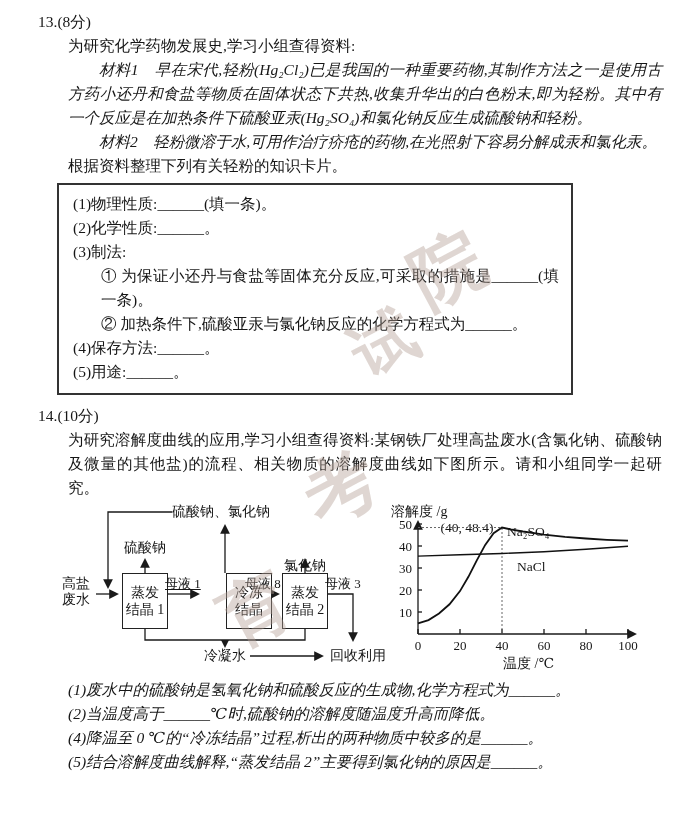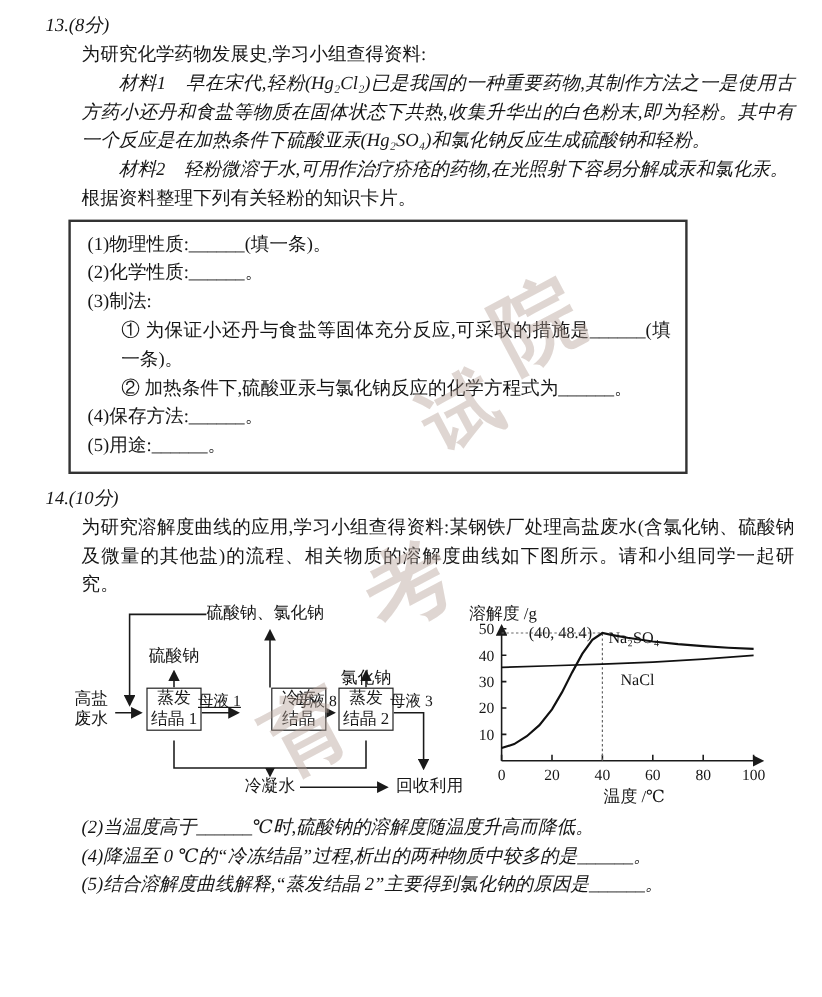--- a/index.html
+++ b/index.html
@@ -3,38 +3,38 @@
 <meta charset="utf-8">
 <style>
   html,body{margin:0;padding:0;background:#ffffff;}
   body{
     width:685px;height:831px;overflow:hidden;position:relative;
     font-family:"Liberation Serif","DejaVu Serif",serif;
     color:#161616;font-size:15.5px;
   }
   .page{position:relative;padding:10px 23px 0 38px;}
   p{margin:0;line-height:24px;text-align:justify;}
-  .qhead{line-height:24px;font-style:italic;}
+  .qhead{line-height:24px;}
   .content{margin-left:30px;width:594px;}
   .kai{font-style:italic;}
   .mat{text-indent:2em;}
   .card{
     border:2px solid #333;margin:5px 0 9px -11px;width:486px;
     padding:7px 12px 9px 14px;background:transparent;position:relative;
   }
   .card p{line-height:24px;}
   .card p.sub{margin-left:28px;}
   .questions p{padding-left:29px;text-indent:-29px;line-height:24px;}
   .questions{margin-top:2px;}
 
   
   .figure{position:relative;height:174px;margin:2px 0 0 -8px;width:610px;}
   .fc-label{position:absolute;font-size:14px;line-height:16px;white-space:pre-line;font-style:normal;}
   .fc-box{
-    position:absolute;width:46px;height:36px;border:1.6px solid #222;
+    position:absolute;width:46px;height:56px;border:1.6px solid #222;
     box-sizing:border-box;display:flex;align-items:center;justify-content:center;
     text-align:center;font-size:14px;line-height:17px;white-space:pre-line;
     background:#fff;
   }
   .fc-svg{position:absolute;left:0;top:0;}
   .fc-input{left:2px;top:74px;}
   .fc-out1{left:64px;top:38px;}
   .fc-top{left:112px;top:2px;}
   .fc-out3{left:224px;top:56px;}
   .fc-box1{left:62px;top:71px;}
@@ -170,19 +170,20 @@
               <text x="243" y="148" text-anchor="middle" class="tick">100</text>
               <line x1="33" y1="25.519999999999996" x2="117" y2="25.519999999999996" class="dot"></line>
               <line x1="117" y1="132" x2="117" y2="25.519999999999996" class="dot"></line>
               <polyline points="33.0,121.4 43.5,118.1 54.0,111.5 64.5,102.3 75.0,89.1 83.4,74.8 91.8,58.3 100.2,42.9 108.6,31.2 117.0,25.5 125.4,27.3 138.0,29.5 159.0,32.6 180.0,34.8 201.0,36.5 222.0,37.8 243.0,38.7" class="curve thick"></polyline>
               <polyline points="33.0,54.1 75.0,52.8 117.0,51.5 159.0,49.7 201.0,47.3 243.0,44.2" class="curve"></polyline>
             </svg>
         </div>
       </div>
 
       <div class="questions kai">
+        <p>(1)废水中的硫酸钠是氢氧化钠和硫酸反应的生成物,化学方程式为______。</p>
         <p>(2)当温度高于______℃时,硫酸钠的溶解度随温度升高而降低。</p>
         <p>(4)降温至 0 ℃的“冷冻结晶”过程,析出的两种物质中较多的是______。</p>
         <p>(5)结合溶解度曲线解释,“蒸发结晶 2”主要得到氯化钠的原因是______。</p>
       </div>
     </div>
   </div>
 </div>
 
 </body></html>

